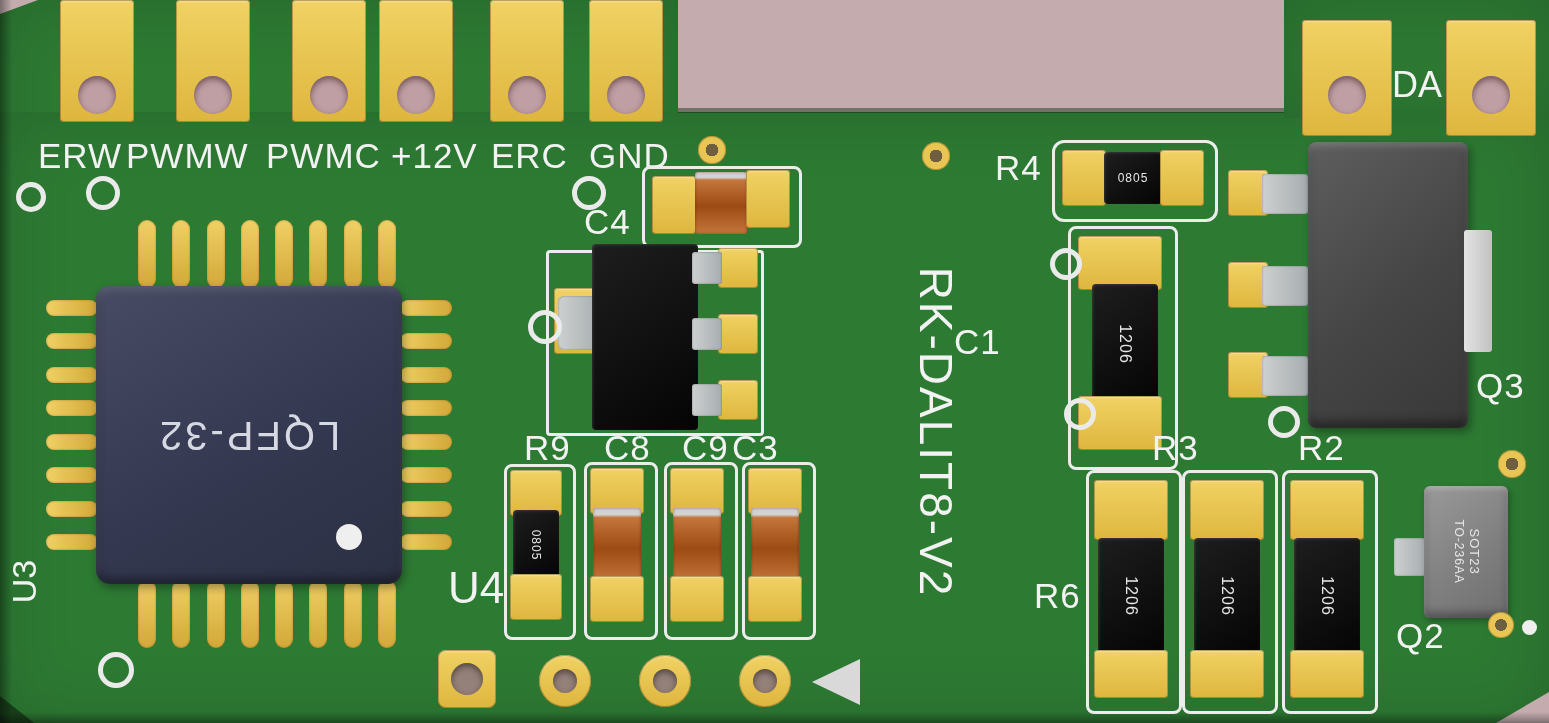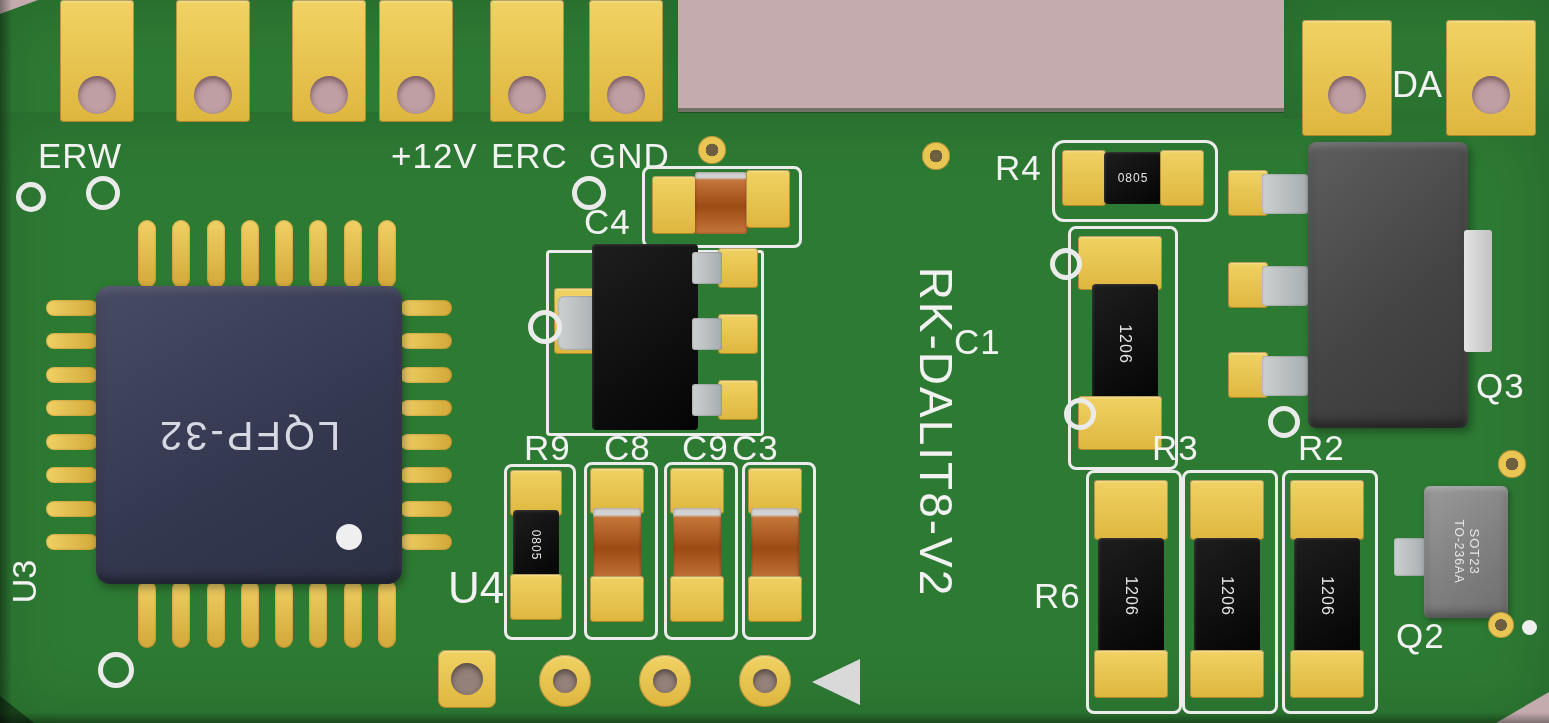--- a/index.html
+++ b/index.html
@@ -70,20 +70,22 @@
     <div class="hole-pink" style="left:18px;top:76px;width:38px;height:38px"></div>
     </div>
   <div class="abs pad" style="left:490px;top:0;width:74px;height:122px">
     <div class="hole-pink" style="left:18px;top:76px;width:38px;height:38px"></div>
     </div>
   <div class="abs pad" style="left:589px;top:0;width:74px;height:122px">
     <div class="hole-pink" style="left:18px;top:76px;width:38px;height:38px"></div>
     </div>
 
   <div class="silk label-lg" style="left:38px;top:136px">ERW</div>
+  <div class="silk label-lg" style="left:126px;top:136px">PWMW</div>
+  <div class="silk label-lg" style="left:266px;top:136px">PWMC</div>
   <div class="silk label-lg" style="left:391px;top:136px">+12V</div>
   <div class="silk label-lg" style="left:491px;top:136px">ERC</div>
   <div class="silk label-lg" style="left:589px;top:136px">GND</div>
 
   <div class="abs pad" style="left:1302px;top:20px;width:90px;height:116px">
     <div class="hole-pink" style="left:26px;top:56px;width:38px;height:38px"></div>
     </div>
   <div class="abs pad" style="left:1446px;top:20px;width:90px;height:116px">
     <div class="hole-pink" style="left:26px;top:56px;width:38px;height:38px"></div>
     </div>

